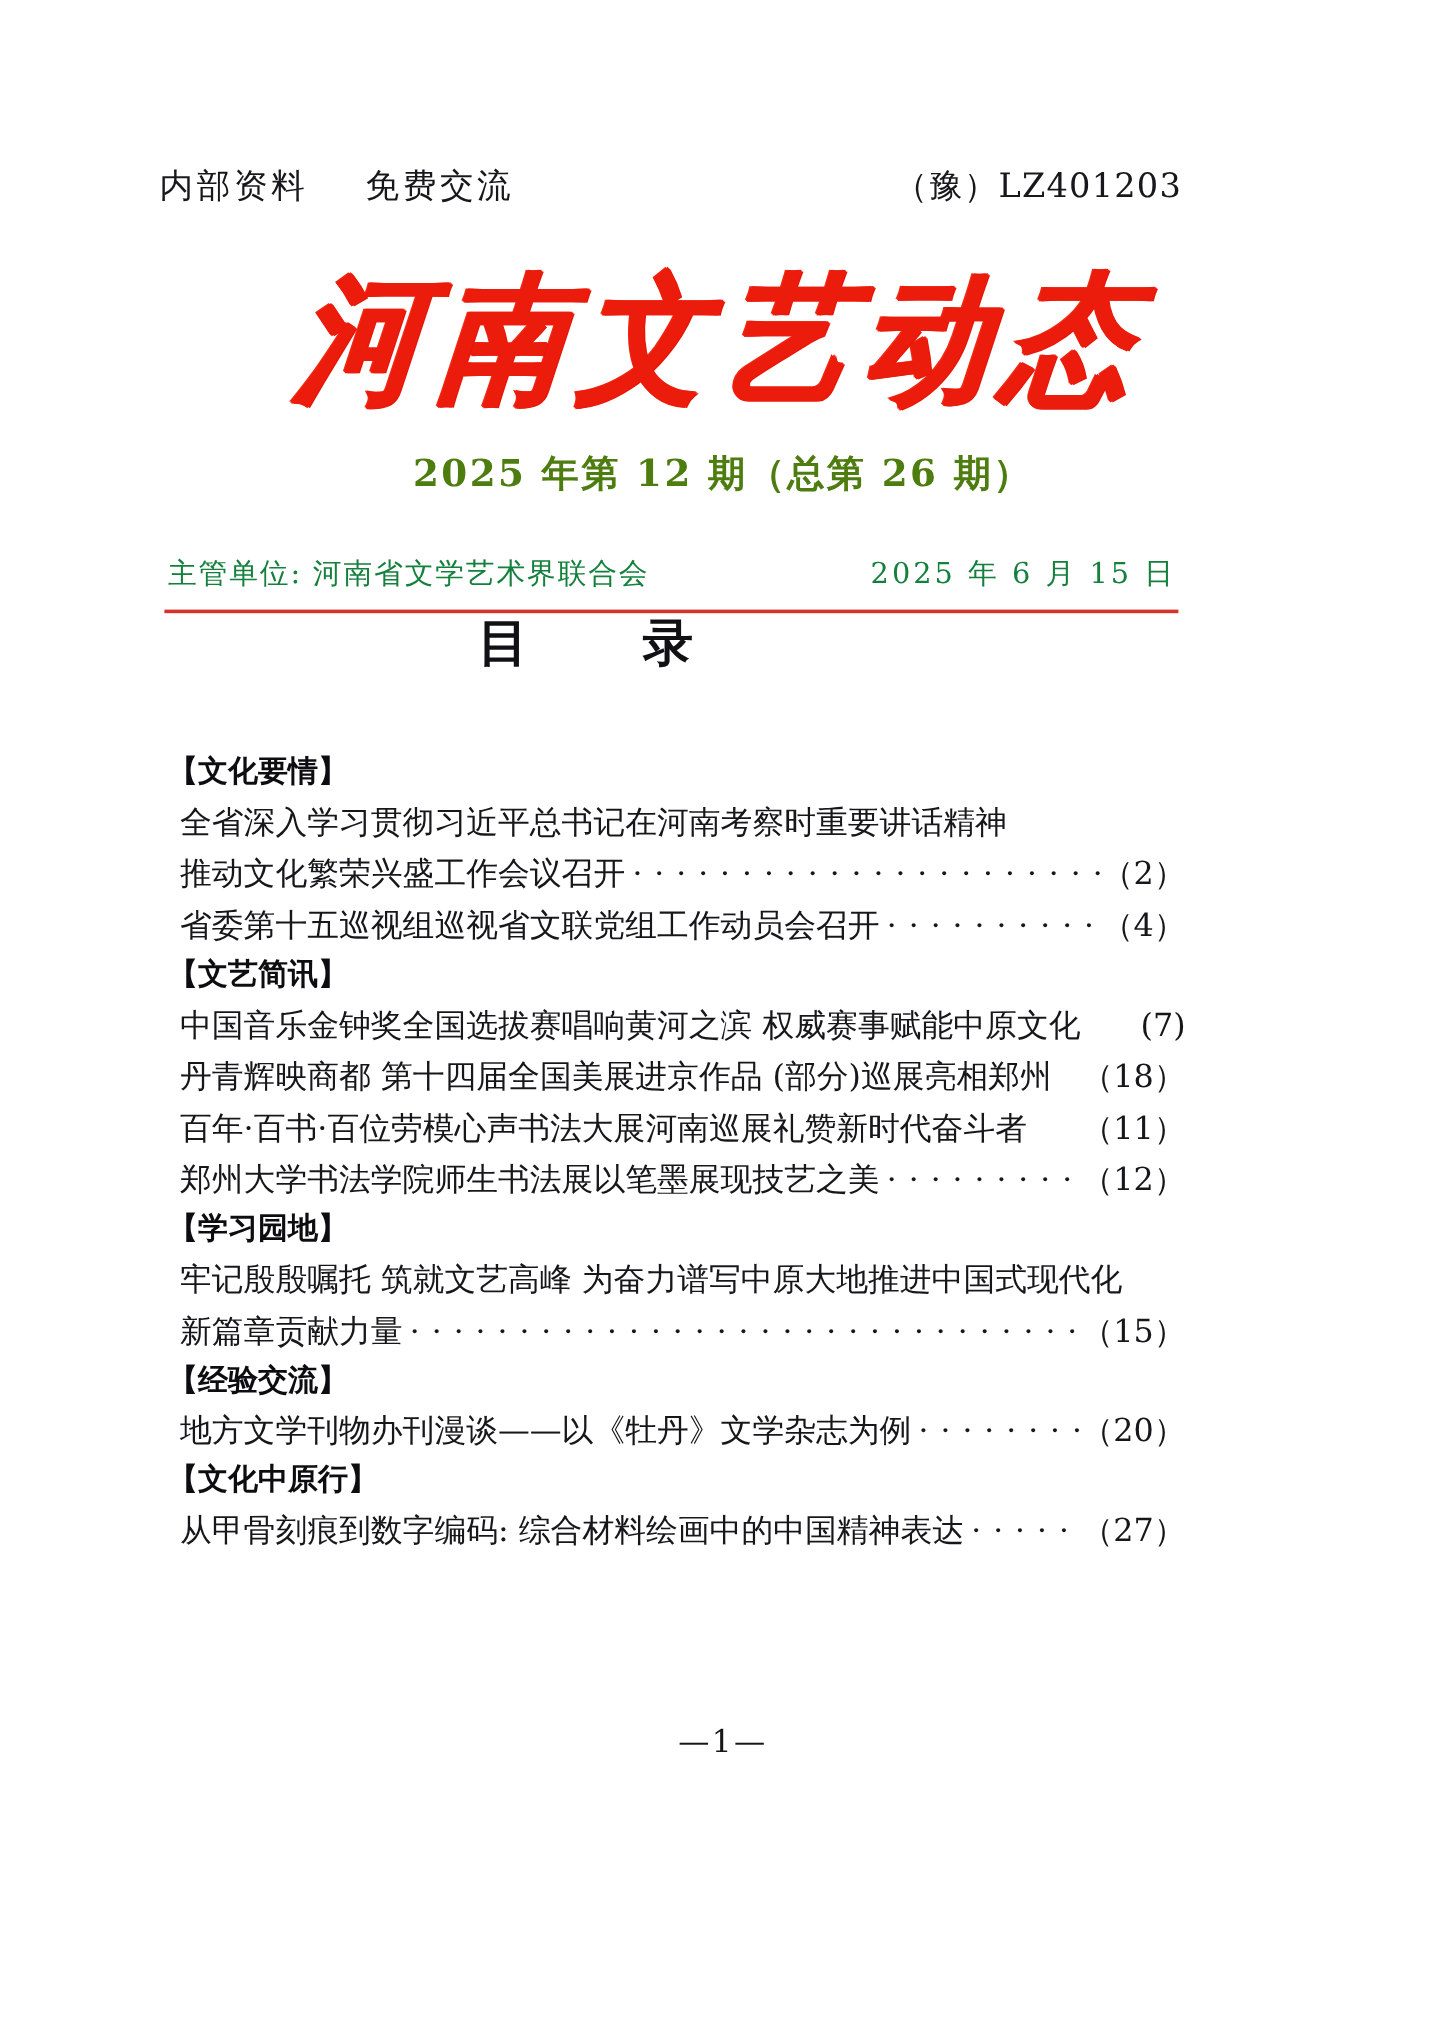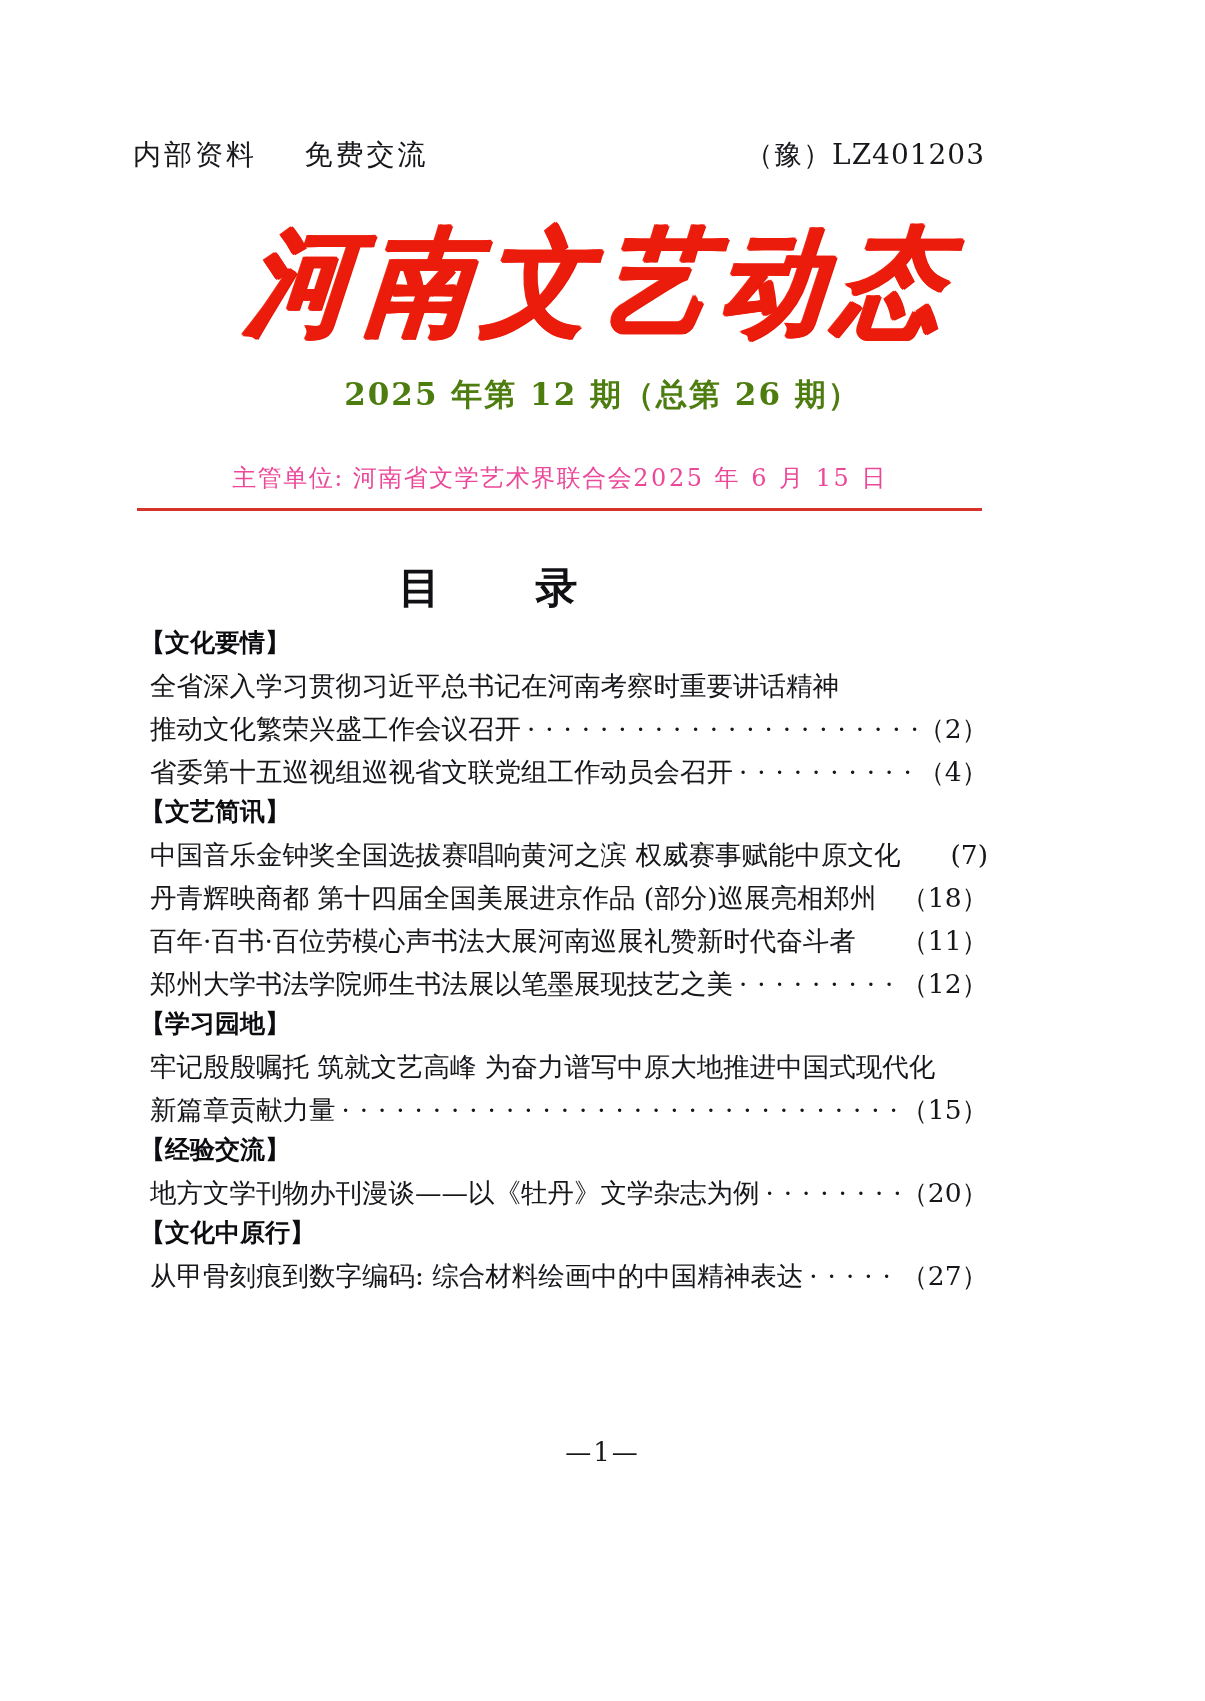--- a/index.html
+++ b/index.html
@@ -94,43 +94,43 @@
   }
 
   
   .pub-row {
     position: absolute;
     left: 140px;
     top: 462px;
     width: 840px;
     display: flex;
     align-items: baseline;
-    justify-content: center;
+    justify-content: space-between;
     font-family: "DejaVu Serif", "Liberation Serif", serif;
     font-size: 24px;
     letter-spacing: 1.5px;
-    color: #ec4899;
+    color: #15803d;
     white-space: pre;
   }
   .pub-right { letter-spacing: 2.5px; }
 
   .rule {
     position: absolute;
     left: 137px;
     top: 508px;
     width: 845px;
     height: 3px;
     background: #d4342a;
   }
 
   
   .toc-title {
     position: absolute;
     left: 0;
-    top: 560px;
+    top: 508px;
     width: 976px;
     text-align: center;
     font-family: "DejaVu Serif", "Liberation Serif", serif;
     font-size: 42px;
     font-weight: 700;
     letter-spacing: 22px;
     text-indent: 22px;
     color: #101015;
     white-space: pre;
   }

